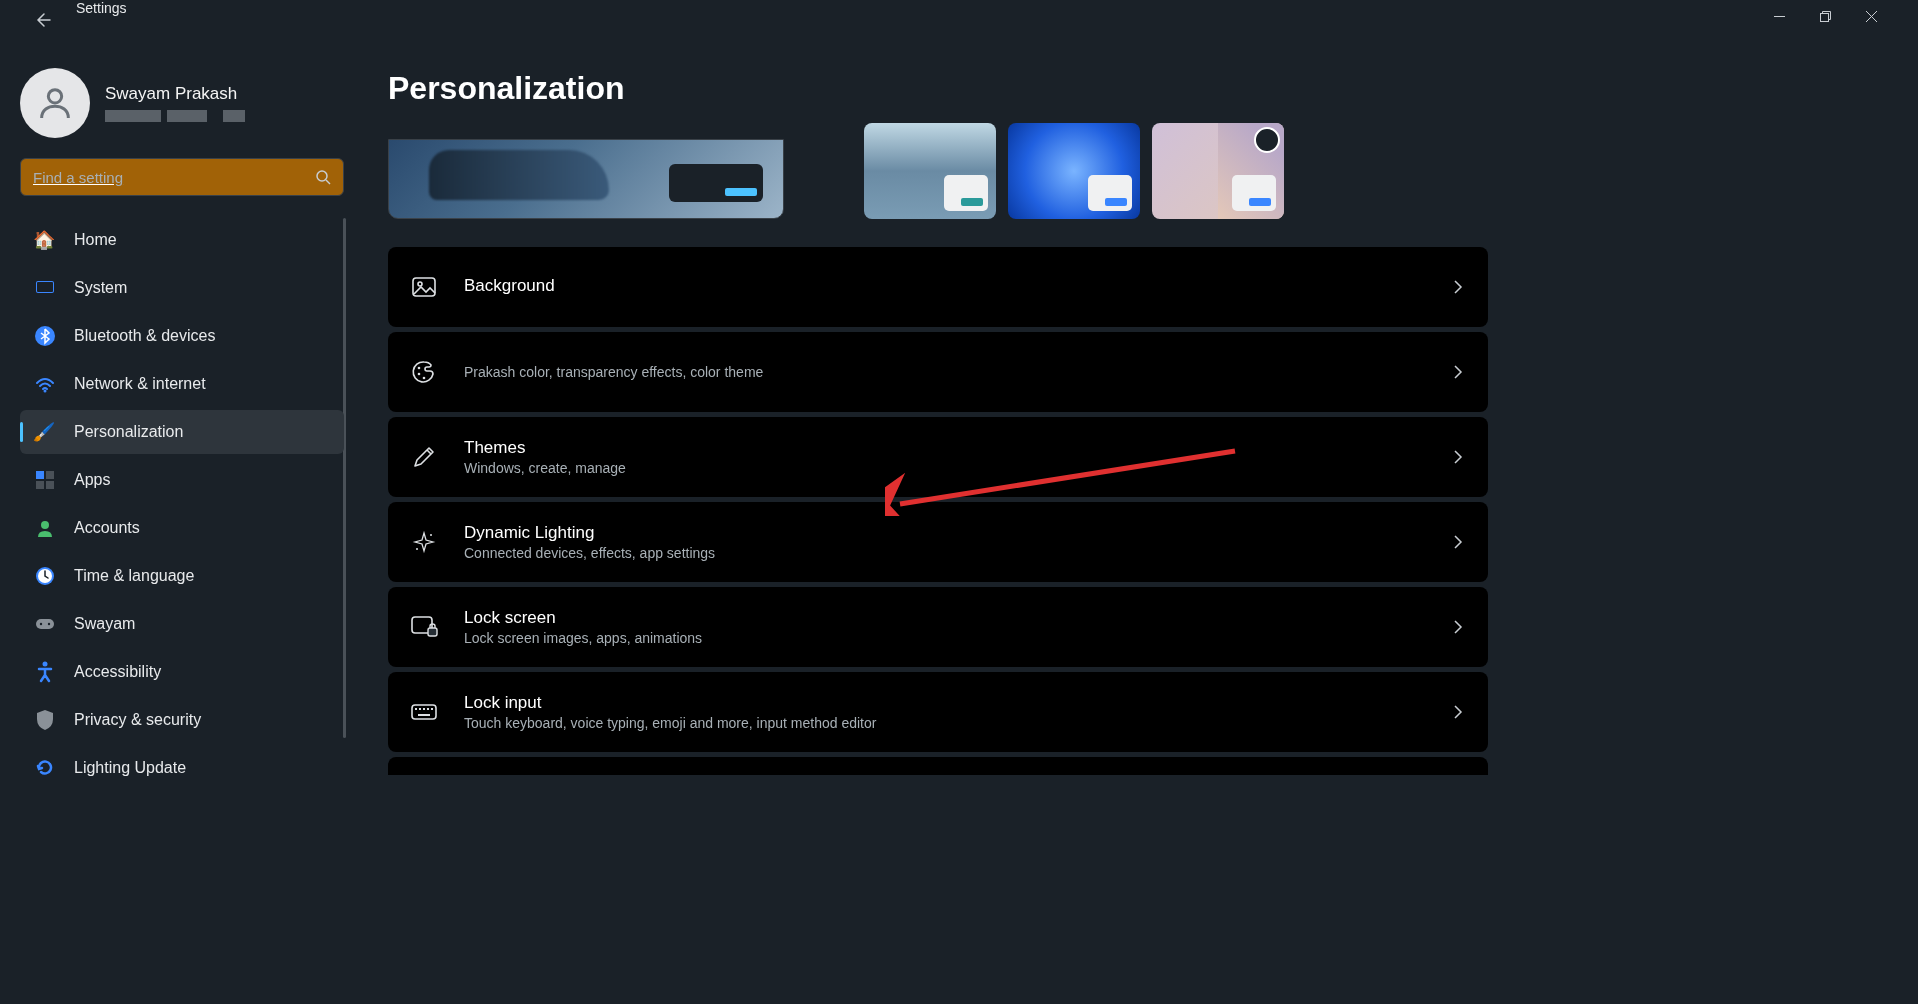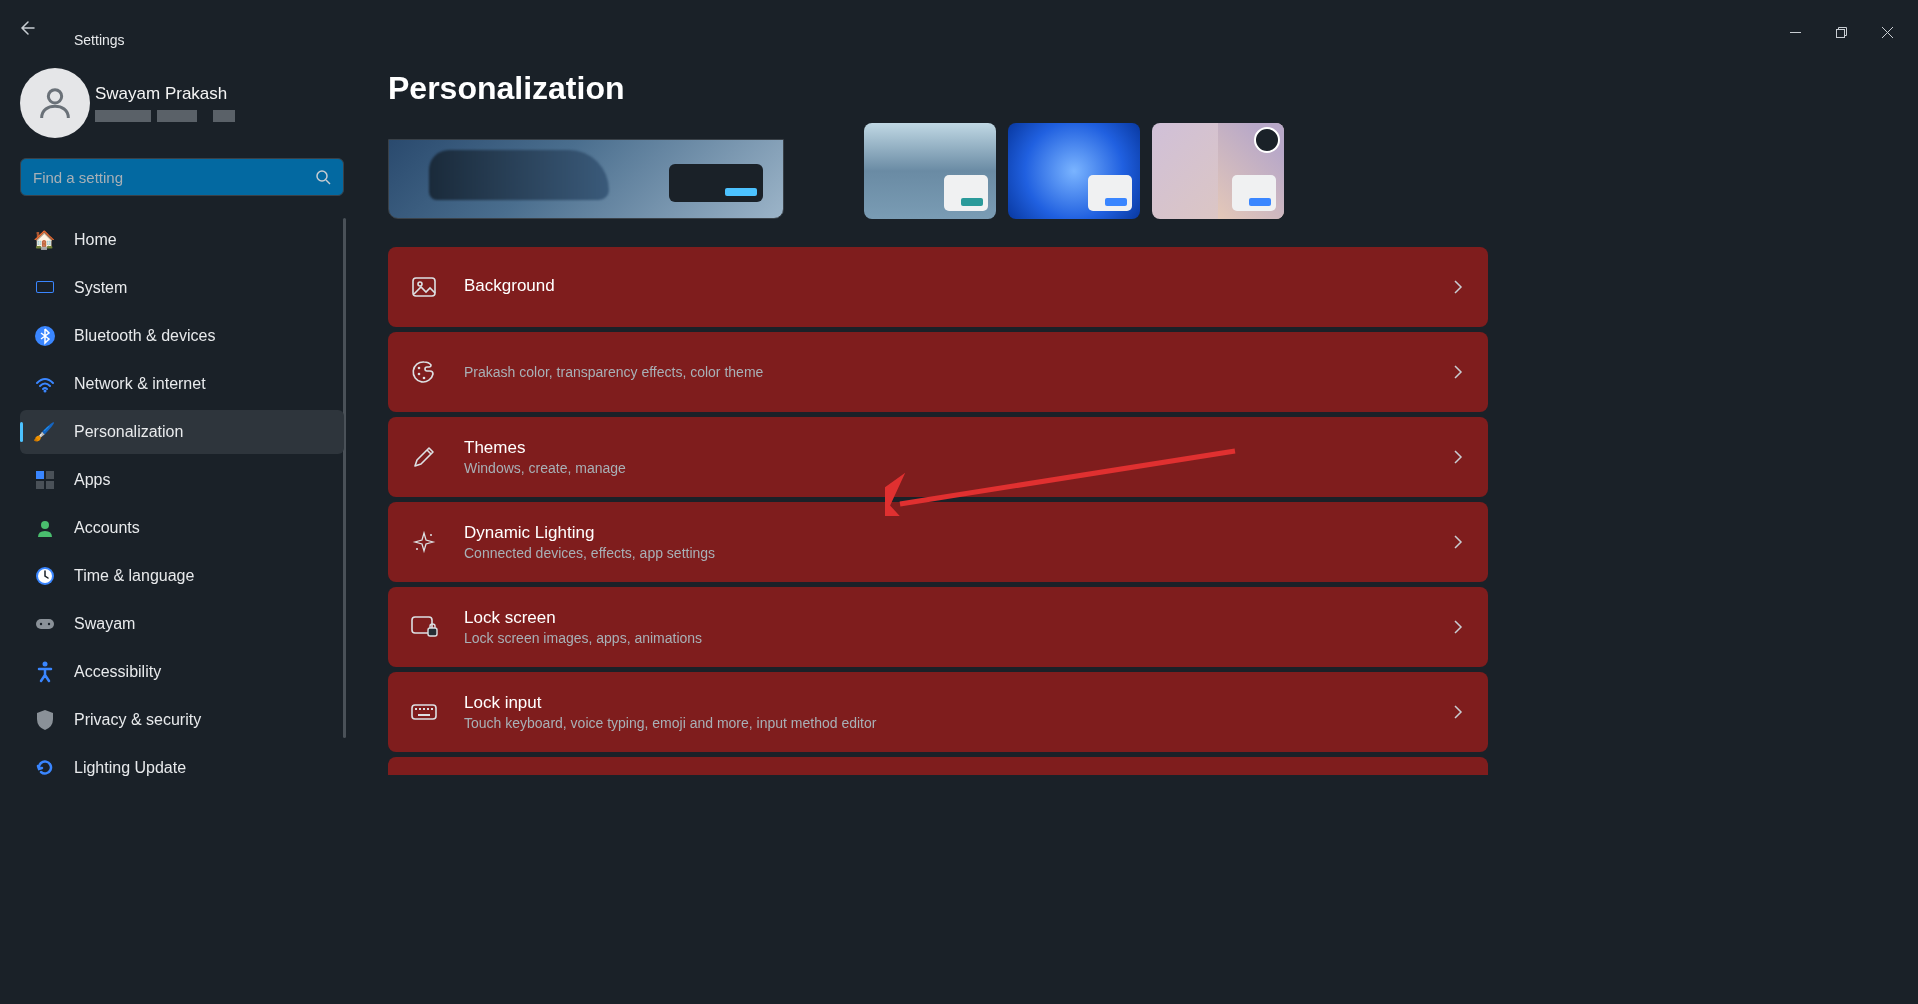--- a/index.html
+++ b/index.html
@@ -12,23 +12,22 @@
   background: #1a2128;
   color: #ffffff;
   width: 1918px;
   height: 1004px;
   overflow: hidden;
   position: relative;
 }
 .titlebar {
   height: 48px;
   display: flex;
-  align-items: flex-end;
-  padding: 0 8px;
-  gap: 14px;
+  align-items: flex-start;
+  padding: 0 24px;
 }
 .back-btn {
   width: 40px;
   height: 40px;
   display: flex;
   align-items: center;
   justify-content: center;
   color: #c8cdd2;
   border-radius: 4px;
   cursor: pointer;
@@ -59,21 +58,21 @@
 
 .sidebar {
   width: 360px;
   padding: 20px 16px 0 20px;
   display: flex;
   flex-direction: column;
 }
 .user-row {
   display: flex;
   align-items: center;
-  gap: 5px;
+  gap: 15px;
   margin-bottom: 20px;
 }
 .avatar {
   width: 70px;
   height: 70px;
   border-radius: 50%;
   background: #e5e6e8;
   display: flex;
   align-items: center;
   justify-content: center;
@@ -93,26 +92,27 @@
   background: #5a6168;
   height: 12px;
 }
 .graybar.a { width: 56px; }
 .graybar.b { width: 40px; }
 .graybar.c { width: 22px; margin-left: 10px; }
 
 .search {
   display: flex;
   align-items: center;
-  background: #0369a1;
+  background: #a16207;
   border: 1px solid #3a4148;
   border-radius: 6px;
   height: 38px;
   padding: 0 12px;
   margin-bottom: 22px;
+  text-decoration: underline;
 }
 .search input {
   flex: 1;
   background: transparent;
   border: none;
   outline: none;
   color: #c8cdd2;
   font-size: 15px;
 }
 .search input::placeholder { color: #a8b0b6; }
@@ -275,21 +275,21 @@
   background: linear-gradient(45deg, #e4c8b8 0%, #b8a8c8 80%);
 }
 
 .settings-list {
   display: flex;
   flex-direction: column;
   gap: 5px;
   width: 1100px;
 }
 .settings-item {
-  background: #7f1d1d;
+  background: #000000;
   border-radius: 8px;
   height: 80px;
   display: flex;
   align-items: center;
   padding: 0 22px;
   gap: 26px;
   cursor: pointer;
 }
 .item-icon {
   width: 28px;

